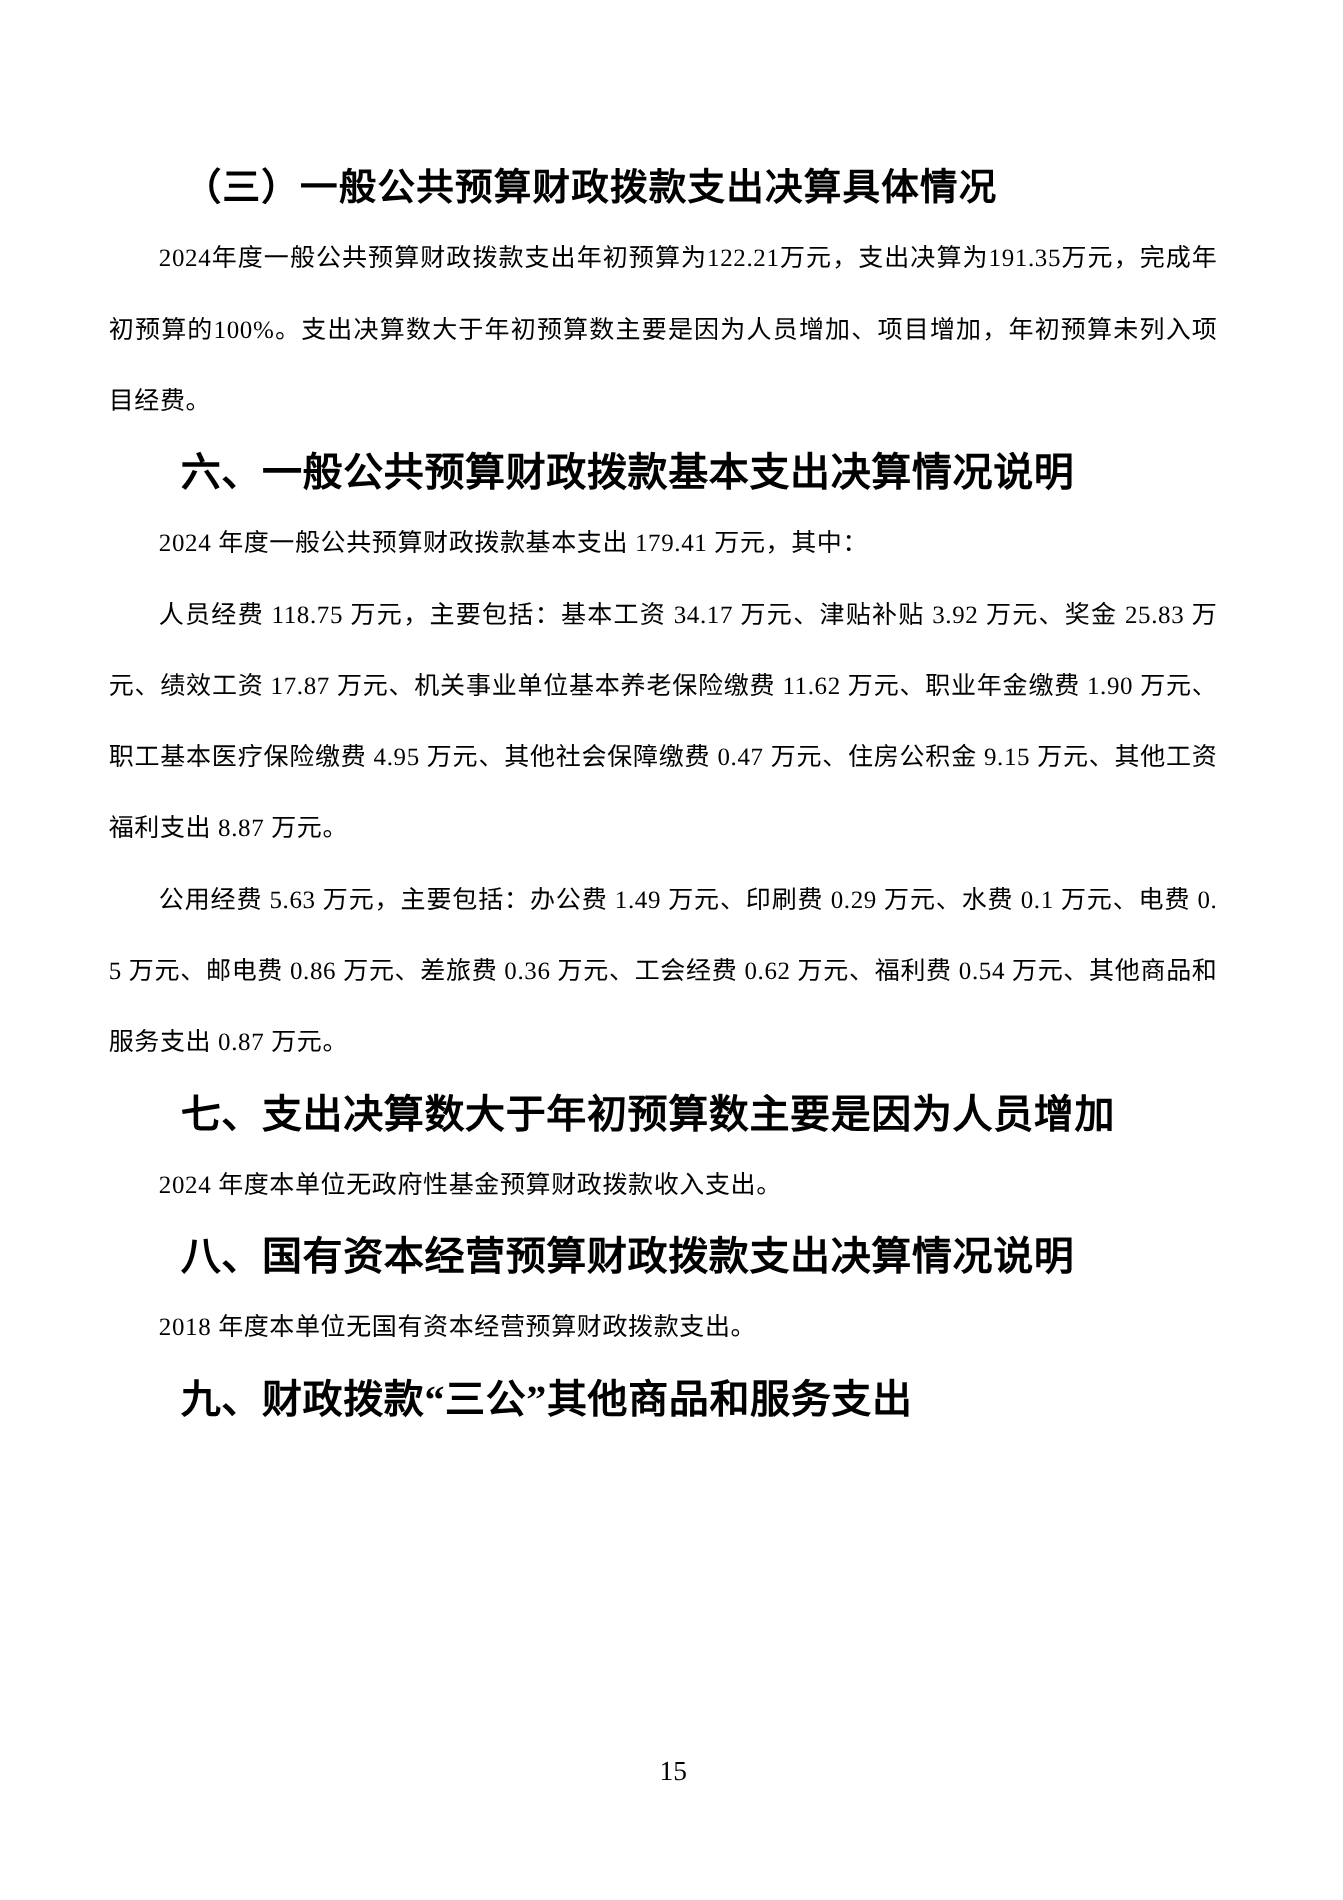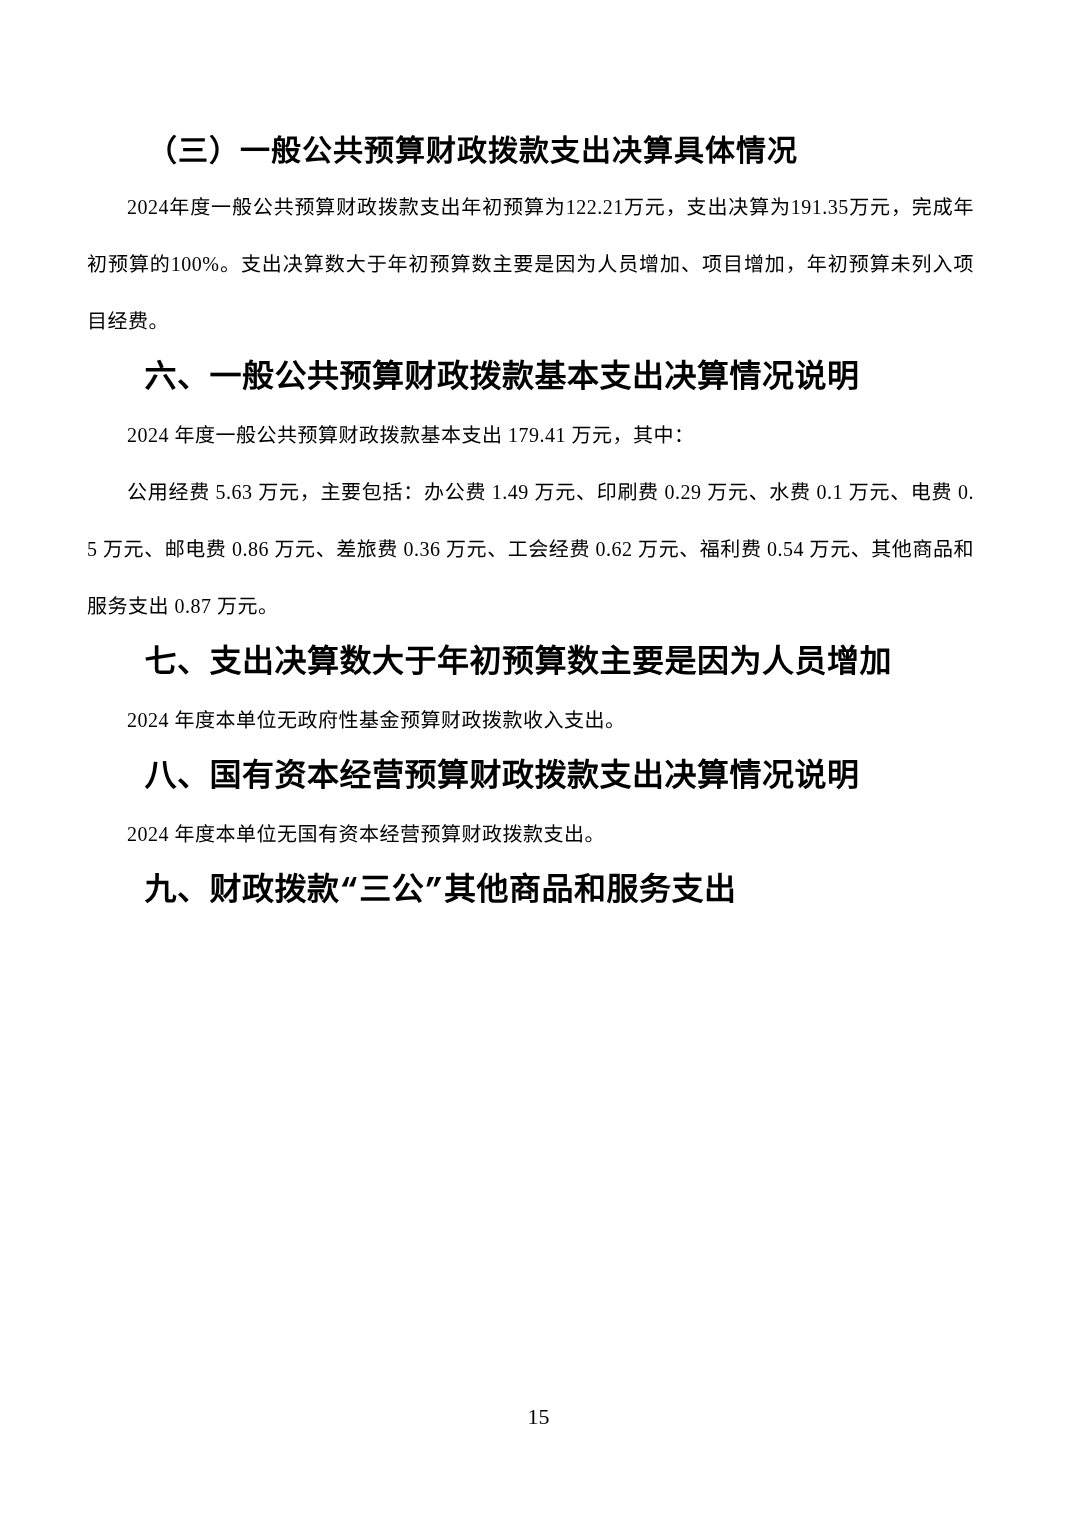--- a/index.html
+++ b/index.html
@@ -43,21 +43,21 @@
     letter-spacing: 1px;
     font-family: "Liberation Serif", "DejaVu Serif", serif;
   }
   .heading {
     margin: 0;
     font-size: 32px;
     line-height: 57px;
     text-indent: 1.8em;
     font-weight: bold;
     letter-spacing: 0.5px;
-    font-family: Liberation Mono, monospace;
+    font-family: Liberation Serif, serif;
   }
   .page-number {
     position: absolute;
     left: 103px;
     right: 100px;
     top: 1402px;
     text-align: center;
     font-size: 22px;
     line-height: 30px;
     font-family: Liberation Serif, serif;
@@ -65,21 +65,22 @@
 </style>
 </head>
 <body>
 
 <div class="page">
   <main class="content">
     <h3 class="subheading">（三）一般公共预算财政拨款支出决算具体情况</h3>
     <p class="para">2024年度一般公共预算财政拨款支出年初预算为122.21万元，支出决算为191.35万元，完成年初预算的100%。支出决算数大于年初预算数主要是因为人员增加、项目增加，年初预算未列入项目经费。</p>
     <h2 class="heading">六、一般公共预算财政拨款基本支出决算情况说明</h2>
     <p class="para">2024 年度一般公共预算财政拨款基本支出 179.41 万元，其中：</p>
+    <p class="para">人员经费 118.75 万元，主要包括：基本工资 34.17 万元、津贴补贴 3.92 万元、奖金 25.83 万元、绩效工资 17.87 万元、机关事业单位基本养老保险缴费 11.62 万元、职业年金缴费 1.90 万元、职工基本医疗保险缴费 4.95 万元、其他社会保障缴费 0.47 万元、住房公积金 9.15 万元、其他工资福利支出 8.87 万元。</p>
     <p class="para">公用经费 5.63 万元，主要包括：办公费 1.49 万元、印刷费 0.29 万元、水费 0.1 万元、电费 0.5 万元、邮电费 0.86 万元、差旅费 0.36 万元、工会经费 0.62 万元、福利费 0.54 万元、其他商品和服务支出 0.87 万元。</p>
     <h2 class="heading">七、支出决算数大于年初预算数主要是因为人员增加</h2>
     <p class="para">2024 年度本单位无政府性基金预算财政拨款收入支出。</p>
     <h2 class="heading">八、国有资本经营预算财政拨款支出决算情况说明</h2>
-    <p class="para">2024 年度本单位无国有资本经营预算财政拨款支出。</p>
+    <p class="para">2018 年度本单位无国有资本经营预算财政拨款支出。</p>
     <h2 class="heading">九、财政拨款“三公”其他商品和服务支出</h2>
   </main>
   <footer class="page-number">15</footer>
 </div>
 
 </body></html>

